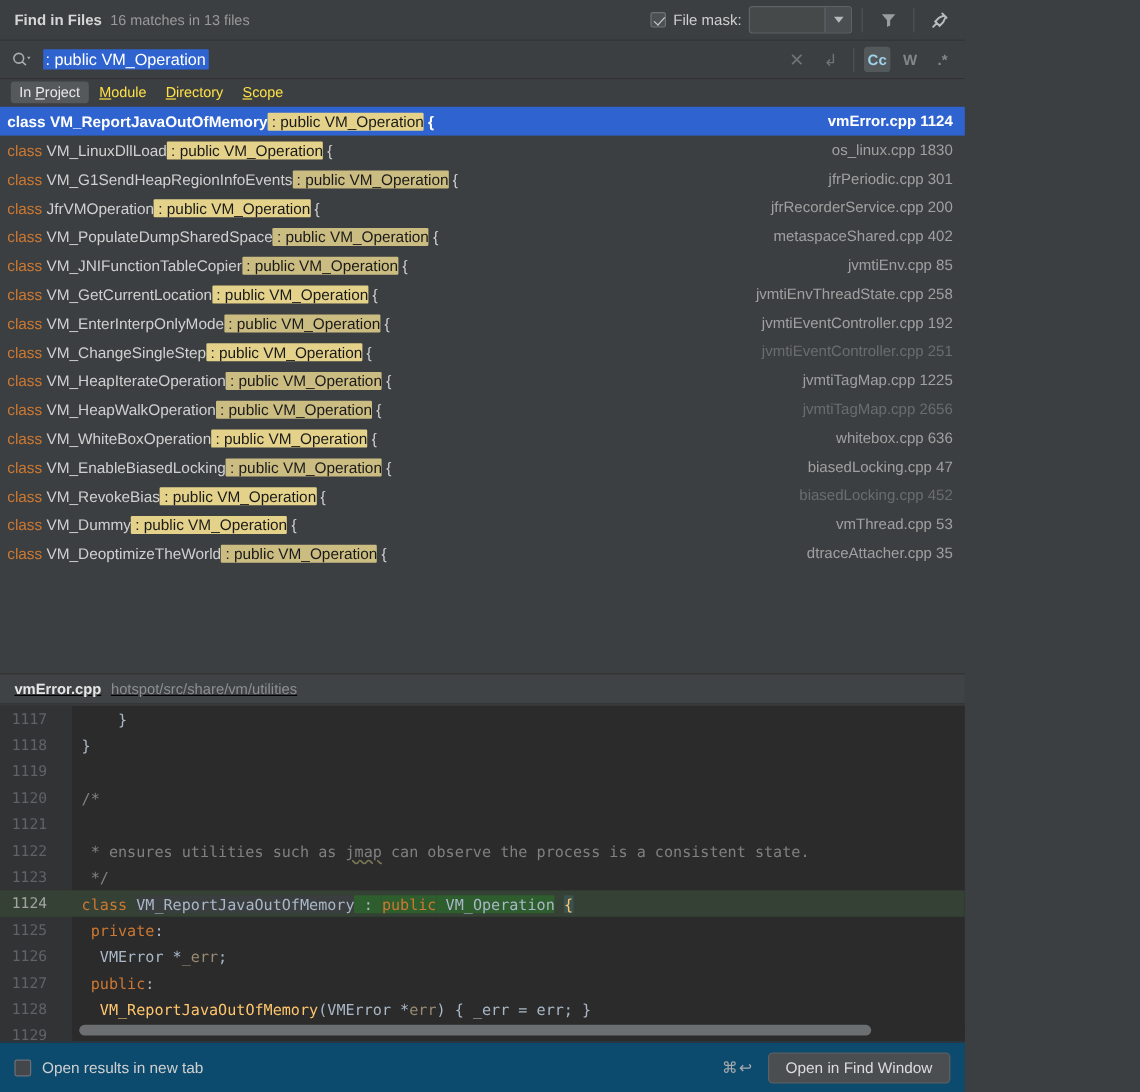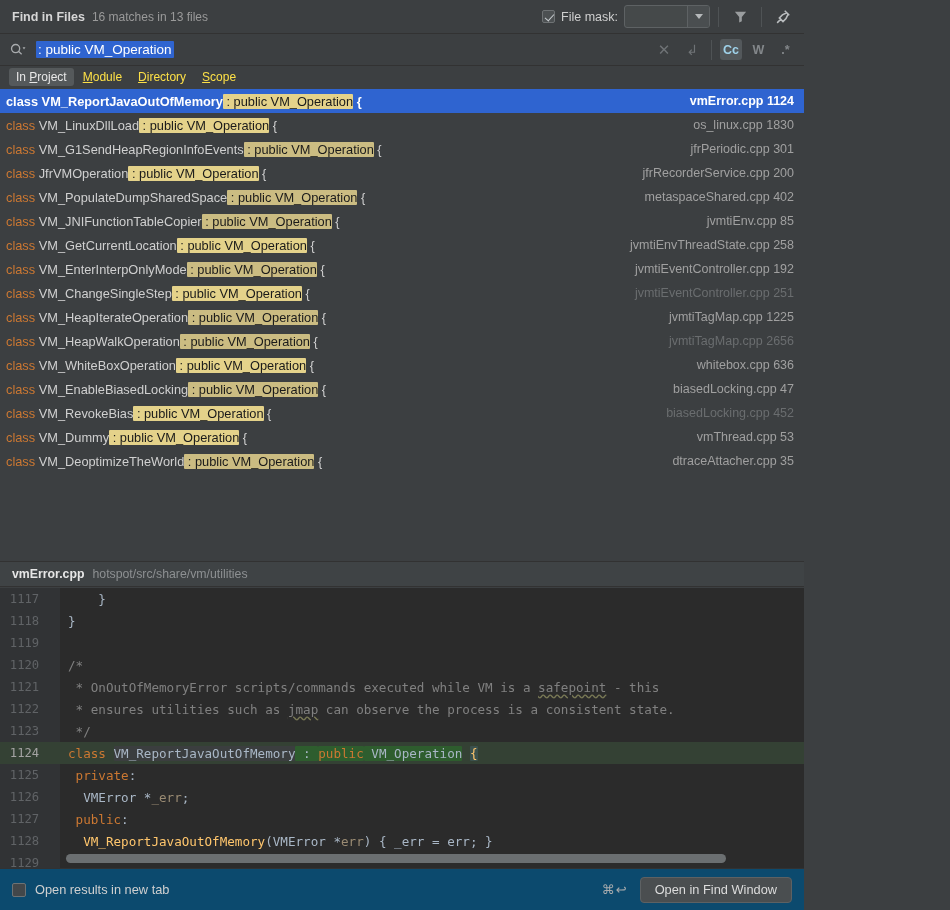--- a/index.html
+++ b/index.html
@@ -96,21 +96,21 @@
   .row.sel .tail { color: #ffffff; font-weight: bold; }
   .row .grow { flex: 1; }
   .floc { font-size: 12.5px; color: #a0a0a0; }
   .floc.dim { color: #6a6d6f; }
   .row.sel .floc { color: #ffffff; font-weight: bold; }
 
   
   .preview-hdr {
     position: absolute; left: 0; right: 0; height: 26px; display: flex;
     align-items: center; gap: 8px; padding: 0 12px;
-    background: #3f4345; border-top: 1px solid #323232; border-bottom: 1px solid #323232;
+    background: #3f4345; border-top: 1px solid #323232; border-bottom: 1px solid #323232; text-decoration: underline;
   }
   .pv-file { font-size: 12.3px; font-weight: bold; color: #e6e6e6; }
   .pv-path { font-size: 12.3px; color: #8d9092; }
 
   .code-area {
     position: absolute; left: 0; right: 0; background: #2b2b2b; overflow: hidden;
     font-family: "DejaVu Sans Mono", monospace;
   }
   .gutter {
     position: absolute; left: 0; top: 0; bottom: 0; width: 60px; background: #313335;
@@ -244,21 +244,21 @@
     <span class="pv-path">hotspot/src/share/vm/utilities</span>
   </div>
 
   <div class="code-area" id="codearea" style="top: 588px; height: 280px;">
     <div class="gutter"></div>
     <div id="codelines" style="position:relative;">
         <div class="cline"><span class="ln">1117</span><span class="ctext"><span class="c-id">    }</span></span></div>
         <div class="cline"><span class="ln">1118</span><span class="ctext"><span class="c-id">}</span></span></div>
         <div class="cline"><span class="ln">1119</span><span class="ctext"><span class="c-id"></span></span></div>
         <div class="cline"><span class="ln">1120</span><span class="ctext"><span class="c-cmt">/*</span></span></div>
-        <div class="cline"><span class="ln">1121</span><span class="ctext"><span class="c-cmt"> * OnOutOfMemoryError scripts/commands executed while VM is a </span><span class="c-cmt squiggle">safepoint</span><span class="c-cmt"> - this</span></span></div>
+        <div class="cline"><span class="ln">1121</span></div>
         <div class="cline"><span class="ln">1122</span><span class="ctext"><span class="c-cmt"> * ensures utilities such as </span><span class="c-cmt squiggle">jmap</span><span class="c-cmt"> can observe the process is a consistent state.</span></span></div>
         <div class="cline"><span class="ln">1123</span><span class="ctext"><span class="c-cmt"> */</span></span></div>
         <div class="cline hl"><span class="ln">1124</span><span class="ctext"><span class="c-kw">class </span><span class="c-id ident-bg">VM_ReportJavaOutOfMemory</span><span class="c-id match-bg"> : </span><span class="c-kw match-bg">public</span><span class="c-id match-bg"> VM_Operation</span><span class="c-id"> </span><span class="brace-bg">{</span></span></div>
         <div class="cline"><span class="ln">1125</span><span class="ctext"><span class="c-kw"> private</span><span class="c-id">:</span></span></div>
         <div class="cline"><span class="ln">1126</span><span class="ctext"><span class="c-id">  VMError *</span><span class="c-par">_err</span><span class="c-id">;</span></span></div>
         <div class="cline"><span class="ln">1127</span><span class="ctext"><span class="c-kw"> public</span><span class="c-id">:</span></span></div>
         <div class="cline"><span class="ln">1128</span><span class="ctext"><span class="c-id">  </span><span class="c-fn">VM_ReportJavaOutOfMemory</span><span class="c-id">(VMError *</span><span class="c-par">err</span><span class="c-id">) { _err = err; }</span></span></div>
         <div class="cline"><span class="ln">1129</span><span class="ctext"><span class="c-id"></span></span></div>
       </div>
   </div>

